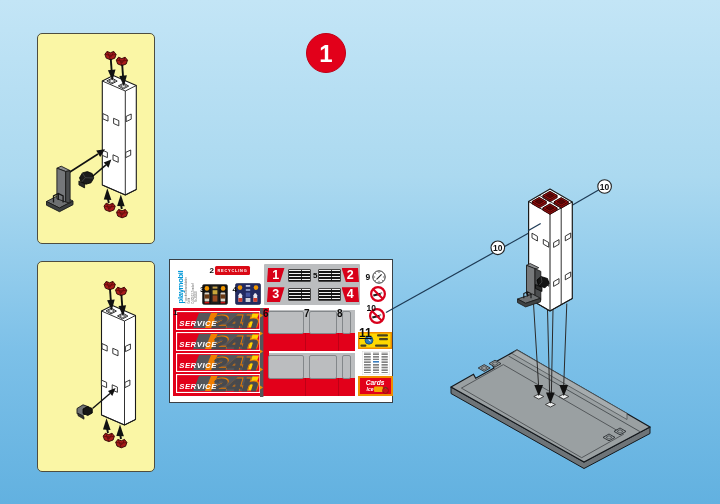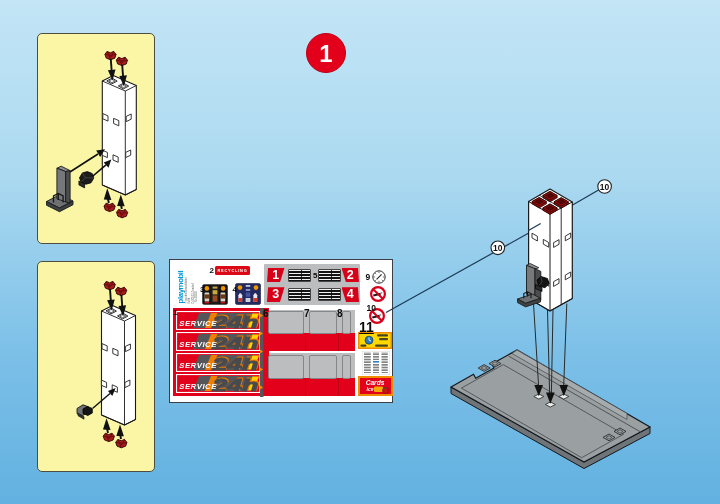--- a/index.html
+++ b/index.html
@@ -32,21 +32,21 @@
 
   <div class="abs" style="left:-6px;top:23px;width:34px;height:8px;transform:rotate(-90deg);transform-origin:50% 50%;font:bold 7.8px/8px 'Liberation Sans',sans-serif;color:#0098d8;letter-spacing:-0.4px;text-align:center;">playmobil</div>
   <div class="abs" style="left:2px;top:23.5px;width:32px;height:7px;transform:rotate(-90deg);transform-origin:50% 50%;font:2.7px/3.4px 'Liberation Sans',sans-serif;color:#666;">© geobra Brandstätter Gmb<br>D-90513 Zirndorf &nbsp;&nbsp;Nr.30336</div>
 
   <div class="lbl" style="left:39.5px;top:6.3px;font-size:8px;">2</div>
   <div class="lbl" style="left:30px;top:25.3px;font-size:8px;">3</div>
   <div class="lbl" style="left:62.5px;top:24.8px;font-size:8px;">4</div>
   <div class="lbl" style="left:143px;top:10.8px;font-size:8px;">5</div>
   <div class="lbl" style="left:195.5px;top:13px;font-size:8.5px;">9</div>
   <div class="lbl" style="left:196.5px;top:43.5px;font-size:8.5px;">10</div>
-  <div class="lbl" style="left:189px;top:63px;font-size:14px;text-decoration:underline;">11</div>
+  <div class="lbl" style="left:189px;top:69px;font-size:12px;text-decoration:underline;">11</div>
   <div class="lbl" style="left:93px;top:49px;font-size:10px;">6</div>
   <div class="lbl" style="left:134px;top:49.3px;font-size:10px;">7</div>
   <div class="lbl" style="left:167px;top:49.3px;font-size:10px;">8</div>
   <div class="lbl" style="left:3.2px;top:47.8px;font-size:8px;">1</div>
 
   <div class="abs" style="left:44.7px;top:5.5px;width:35px;height:9px;background:#da0915;border-radius:1.5px;overflow:hidden;">
       <div style="width:70px;height:18px;transform:scale(0.5);transform-origin:0 0;color:#fff;font:bold 7.8px/18.6px 'Liberation Sans',sans-serif;text-align:center;letter-spacing:1.6px;">RECYCLING</div>
     </div>
 
   <svg class="abs" style="left:32.2px;top:23.8px" width="26" height="21" viewBox="0 0 26 21">

